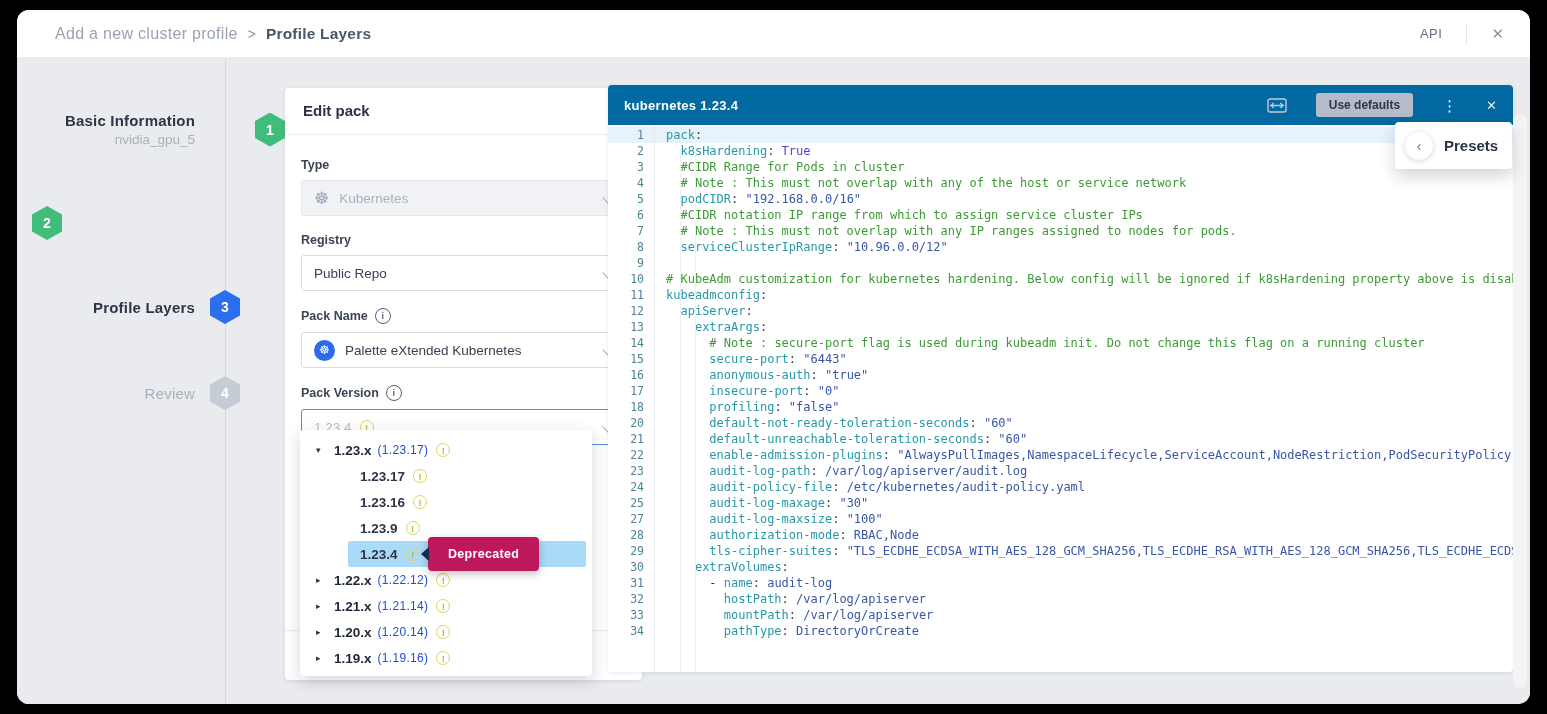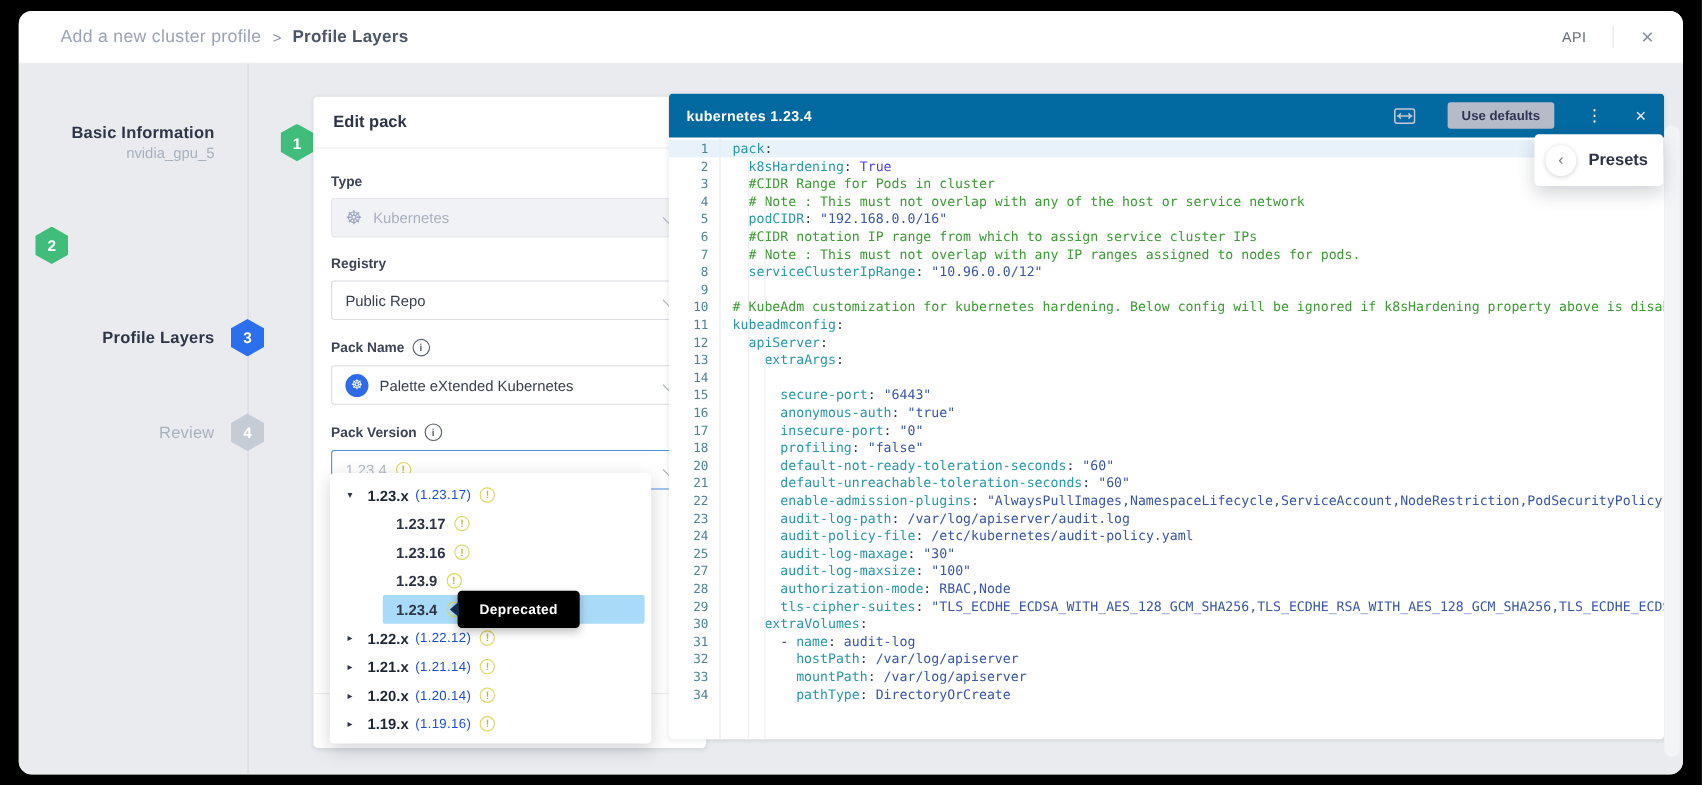--- a/index.html
+++ b/index.html
@@ -58,21 +58,21 @@
     box-shadow:0 5px 16px rgba(25,30,45,.18);padding:7px 0;box-sizing:border-box;z-index:5;}
   .vrow{height:26px;display:flex;align-items:center;font-size:13.5px;position:relative;}
   .vrow .caret{width:18px;font-size:9px;color:#2e3547;text-align:left;padding-left:2px;}
   .vgroup{padding-left:14px;}
   .vgroup .vlabel{font-weight:700;color:#1f2737;}
   .vchild{margin-left:48px;padding-left:12px;margin-right:6px;border-radius:2px;}
   .vchild .vlabel{font-weight:600;color:#2e3547;}
   .vsel{background:#a9daf7;}
   .vlatest{margin-left:6px;color:#1d4ed8;font-size:12px;letter-spacing:.3px;}
   .vrow .warn{margin-left:8px;}
-  .vtip{position:absolute;left:68px;top:50%;transform:translateY(-50%);height:34px;background:#000000;
+  .vtip{position:absolute;left:80px;top:50%;transform:translateY(-50%);height:34px;background:#be185d;
     color:#fff;font-size:12.5px;font-weight:600;letter-spacing:.3px;padding:0 20px;display:flex;align-items:center;
     border-radius:4px;box-shadow:0 3px 8px rgba(0,0,0,.25);z-index:7;white-space:nowrap;}
   .vtip::before{content:"";position:absolute;left:-7px;top:50%;transform:translateY(-50%);
     border-top:7px solid transparent;border-bottom:7px solid transparent;border-right:8px solid #142a4e;}
   
   .editor{position:absolute;left:591px;top:27px;width:905px;height:587px;background:#fff;border-radius:4px;
     box-shadow:0 1px 4px rgba(30,35,50,.10);overflow:hidden;}
   .ed-header{height:40px;background:#0369a1;display:flex;align-items:center;padding:0 16px;box-sizing:border-box;}
   .ed-title{font-size:13px;font-weight:700;color:#fff;letter-spacing:.3px;}
   .ed-right{margin-left:auto;display:flex;align-items:center;gap:29px;}
@@ -271,21 +271,21 @@
             <div class="cl"><span class="ln">4</span><span class="lt"><span class="c-p">  </span><span class="c-c"># Note : This must not overlap with any of the host or service network</span></span></div>
             <div class="cl"><span class="ln">5</span><span class="lt"><span class="c-p">  </span><span class="c-k">podCIDR</span><span class="c-p">: </span><span class="c-s">"192.168.0.0/16"</span></span></div>
             <div class="cl"><span class="ln">6</span><span class="lt"><span class="c-p">  </span><span class="c-c">#CIDR notation IP range from which to assign service cluster IPs</span></span></div>
             <div class="cl"><span class="ln">7</span><span class="lt"><span class="c-p">  </span><span class="c-c"># Note : This must not overlap with any IP ranges assigned to nodes for pods.</span></span></div>
             <div class="cl"><span class="ln">8</span><span class="lt"><span class="c-p">  </span><span class="c-k">serviceClusterIpRange</span><span class="c-p">: </span><span class="c-s">"10.96.0.0/12"</span></span></div>
             <div class="cl"><span class="ln">9</span><span class="lt"></span></div>
             <div class="cl"><span class="ln">10</span><span class="lt"><span class="c-c"># KubeAdm customization for kubernetes hardening. Below config will be ignored if k8sHardening property above is disabled</span></span></div>
             <div class="cl"><span class="ln">11</span><span class="lt"><span class="c-k">kubeadmconfig</span><span class="c-p">:</span></span></div>
             <div class="cl"><span class="ln">12</span><span class="lt"><span class="c-p">  </span><span class="c-k">apiServer</span><span class="c-p">:</span></span></div>
             <div class="cl"><span class="ln">13</span><span class="lt"><span class="c-p">    </span><span class="c-k">extraArgs</span><span class="c-p">:</span></span></div>
-            <div class="cl"><span class="ln">14</span><span class="lt"><span class="c-p">      </span></span></div>
+            <div class="cl"><span class="ln">14</span><span class="lt"><span class="c-p">      </span><span class="c-c"># Note : secure-port flag is used during kubeadm init. Do not change this flag on a running cluster</span></span></div>
             <div class="cl"><span class="ln">15</span><span class="lt"><span class="c-p">      </span><span class="c-k">secure-port</span><span class="c-p">: </span><span class="c-s">"6443"</span></span></div>
             <div class="cl"><span class="ln">16</span><span class="lt"><span class="c-p">      </span><span class="c-k">anonymous-auth</span><span class="c-p">: </span><span class="c-s">"true"</span></span></div>
             <div class="cl"><span class="ln">17</span><span class="lt"><span class="c-p">      </span><span class="c-k">insecure-port</span><span class="c-p">: </span><span class="c-s">"0"</span></span></div>
             <div class="cl"><span class="ln">18</span><span class="lt"><span class="c-p">      </span><span class="c-k">profiling</span><span class="c-p">: </span><span class="c-s">"false"</span></span></div>
             <div class="cl"><span class="ln">20</span><span class="lt"><span class="c-p">      </span><span class="c-k">default-not-ready-toleration-seconds</span><span class="c-p">: </span><span class="c-s">"60"</span></span></div>
             <div class="cl"><span class="ln">21</span><span class="lt"><span class="c-p">      </span><span class="c-k">default-unreachable-toleration-seconds</span><span class="c-p">: </span><span class="c-s">"60"</span></span></div>
             <div class="cl"><span class="ln">22</span><span class="lt"><span class="c-p">      </span><span class="c-k">enable-admission-plugins</span><span class="c-p">: </span><span class="c-s">"AlwaysPullImages,NamespaceLifecycle,ServiceAccount,NodeRestriction,PodSecurityPolicy"</span></span></div>
             <div class="cl"><span class="ln">23</span><span class="lt"><span class="c-p">      </span><span class="c-k">audit-log-path</span><span class="c-p">: </span><span class="c-v">/var/log/apiserver/audit.log</span></span></div>
             <div class="cl"><span class="ln">24</span><span class="lt"><span class="c-p">      </span><span class="c-k">audit-policy-file</span><span class="c-p">: </span><span class="c-v">/etc/kubernetes/audit-policy.yaml</span></span></div>
             <div class="cl"><span class="ln">25</span><span class="lt"><span class="c-p">      </span><span class="c-k">audit-log-maxage</span><span class="c-p">: </span><span class="c-s">"30"</span></span></div>

